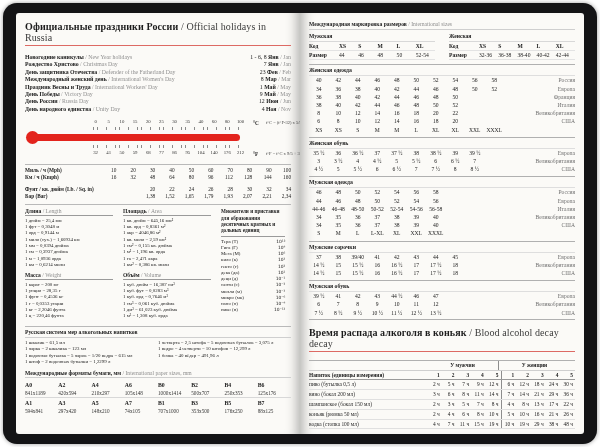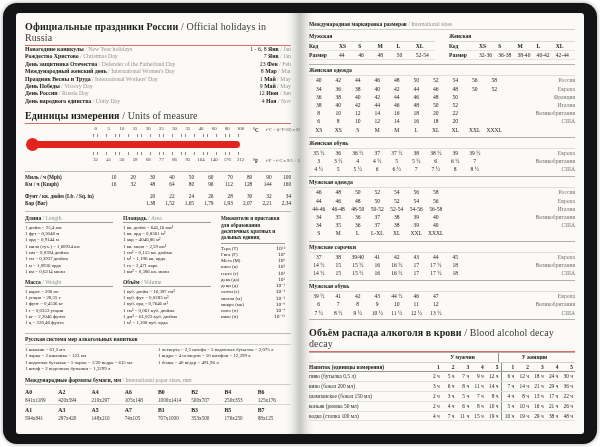--- a/index.html
+++ b/index.html
@@ -5,21 +5,21 @@
   html,body{margin:0;padding:0;width:600px;height:447px;background:#fff;overflow:hidden;
     font-family:"Liberation Serif", serif; color:#1c1c1c; -webkit-font-smoothing:antialiased;}
   .frame{position:absolute;left:3px;top:3px;width:594px;height:441px;background:#141416;
     border-radius:14px;box-shadow:0 0 4px rgba(0,0,0,.4);}
   .spread{position:absolute;left:13px;top:10px;right:13px;bottom:10px;display:flex;
     border-radius:3px;overflow:hidden;}
   .page{flex:1;background:#fbfaf7;padding:8px 9px;box-sizing:border-box;overflow:hidden;}
   .page.left{box-shadow:inset -12px 0 12px -9px rgba(0,0,0,.30);}
   .page.right{box-shadow:inset 12px 0 12px -9px rgba(0,0,0,.30);}
   .title{font-size:10px;font-weight:bold;border-bottom:1.5px solid var(--accent,#dd6a64);
-    padding-bottom:2px;margin-bottom:0;letter-spacing:.1px;}
+    padding-bottom:2px;margin-bottom:8px;letter-spacing:.1px;}
   .title .t-en{font-weight:normal;color:#3a3a3a;}
   .b{font-weight:bold;}
   .g{color:#8f8f8f;font-weight:normal;}
   
   .hol-row{display:flex;justify-content:space-between;font-size:5.8px;line-height:7.4px;}
   
   .thermo{position:relative;height:44px;margin:1px 0 2px;}
   .ticks{position:absolute;left:64px;width:158px;display:flex;font-size:4.8px;color:#333;}
   .ticks span{flex:1;text-align:center;}
   .ticksC{top:1px;} .ticksF{top:32px;}
@@ -131,23 +131,20 @@
           <div class="hol-row">
             <span><span class="b">День России</span><span class="g"> / Russia Day</span></span>
             <span><span>12 </span><span class="b">Июн</span><span class="g"> / Jun</span></span>
           </div>
           <div class="hol-row">
             <span><span class="b">День народного единства</span><span class="g"> / Unity Day</span></span>
             <span><span>4 </span><span class="b">Ноя</span><span class="g"> / Nov</span></span>
           </div>
         </div>
 
-      <div class="title">
-        <span>Единицы измерения</span><span class="t-en"> / </span><span class="t-en">Units of measure</span>
-      </div>
 
       <div class="thermo">
         <div class="ticks ticksC">
             <span>0</span>
             <span>5</span>
             <span>10</span>
             <span>15</span>
             <span>20</span>
             <span>25</span>
             <span>30</span>
@@ -783,21 +780,21 @@
               <span class="cell">13 ½</span>
               <span class="cell"></span>
               <span class="cell"></span>
               <span class="cell"></span>
               <span class="country">США</span>
             </div>
           </div>
         </div>
 
       <div class="title decay-title">
-        <span>Объём распада алкоголя в крови</span><span class="t-en"> / </span><span class="t-en">Blood alcohol decay decay</span>
+        <span>Время распада алкоголя в коньяк</span><span class="t-en"> / </span><span class="t-en">Blood alcohol decay decay</span>
       </div>
 
       <div class="decay">
         <div class="d-row d-head1">
           <span class="d-label"></span>
           <span class="d-half b">У мужчин</span>
           <span class="d-half b wdiv">У женщин</span>
         </div>
         <div class="d-row d-head2">
             <span class="d-label b">Напиток (единицы измерения)</span>

